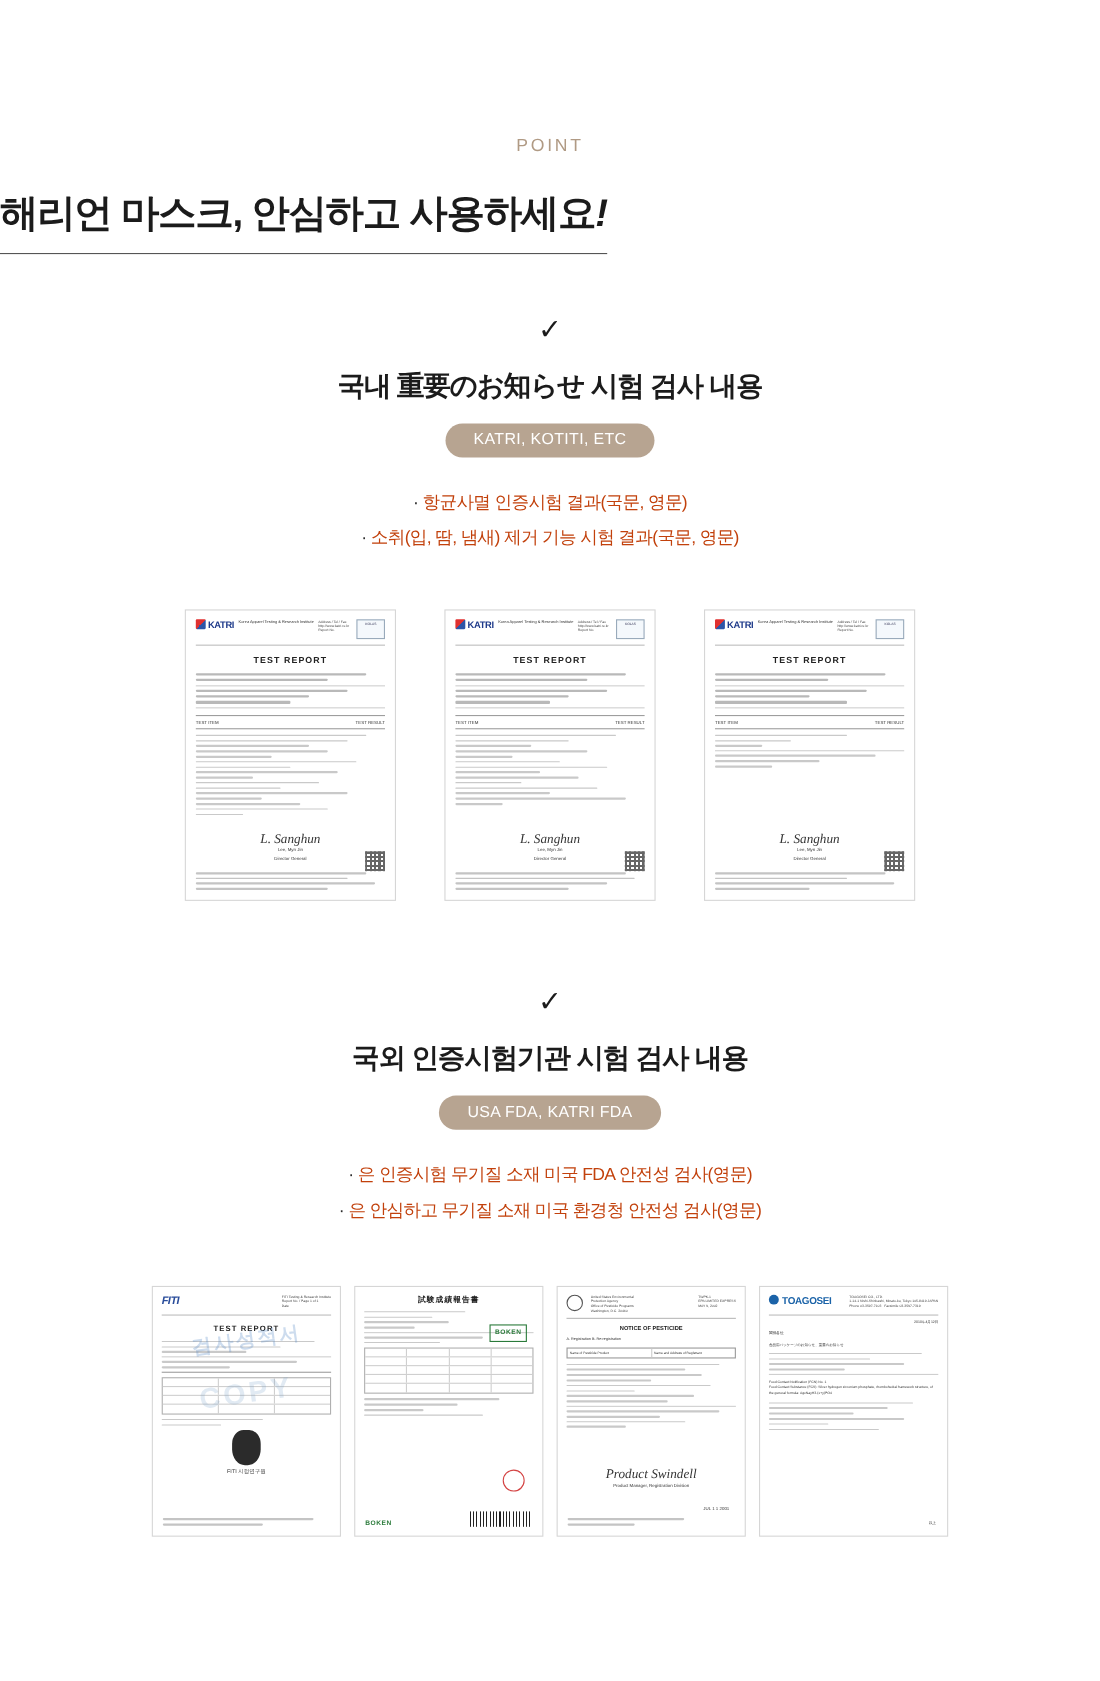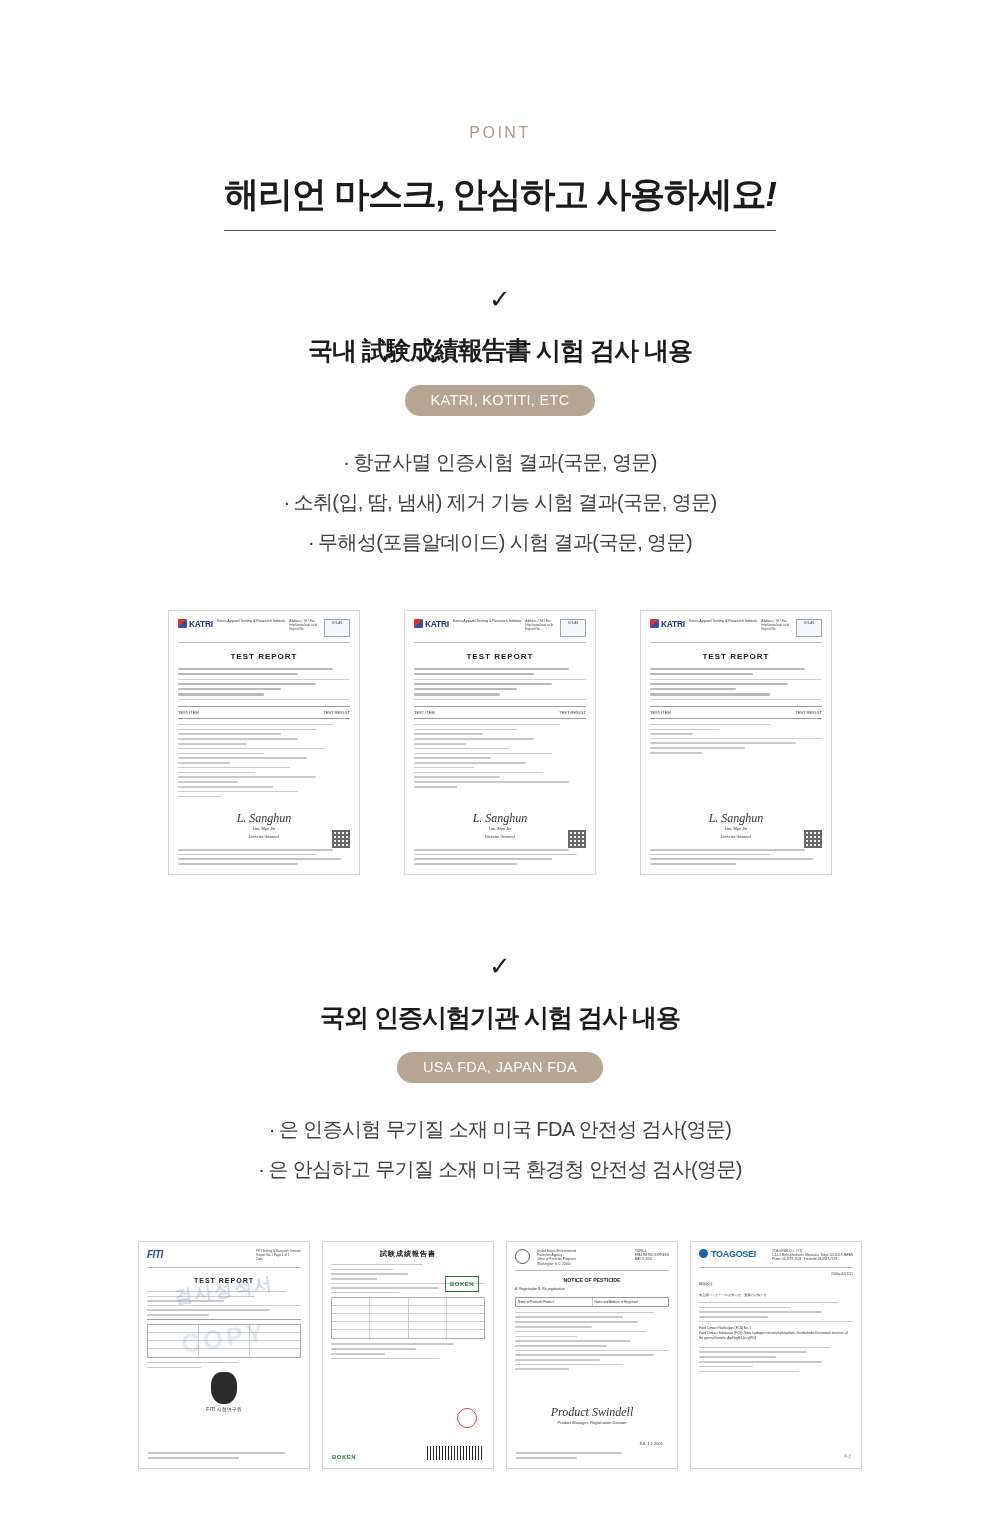--- a/index.html
+++ b/index.html
@@ -20,21 +20,20 @@
     text-align: center;
     font-size: 16px;
     letter-spacing: 2.5px;
     color: #b09a84;
     margin-top: 124px;
     font-weight: 400;
   }
 
   
   .headline-wrap {
-    text-align: center;
     margin-top: 30px;
   }
   .headline {
     display: inline-block;
     font-size: 35px;
     font-weight: 700;
     letter-spacing: -1.2px;
     color: #1b1b1b;
     padding-bottom: 14px;
     border-bottom: 1px solid #555;
@@ -72,22 +71,22 @@
     letter-spacing: 0.3px;
     padding: 7px 26px 8px;
     border-radius: 16px;
   }
 
   .bullet-list {
     margin-top: 26px;
     list-style: none;
   }
   .bullet-list li {
-    font-size: 20px;
-    color: #404040;
+    font-size: 16px;
+    color: #c2410c;
     line-height: 2.0;
     letter-spacing: -0.6px;
   }
   .bullet-list li::before {
     content: "·";
     margin-right: 4px;
     color: #2b2b2b;
   }
 
   
@@ -406,26 +405,25 @@
   <div class="point-label">POINT</div>
 
   <div class="headline-wrap">
     <div class="headline">
       <span>해리언 마스크, 안심하고 사용하세요</span><span class="excl">!</span>
     </div>
   </div>
 
   <div class="section sec-domestic">
     <span class="arrow">✓</span>
-    <div class="sec-title">국내 試験成績報告書 시험 검사 내용</div>
+    <div class="sec-title">국내 重要のお知らせ 시험 검사 내용</div>
     <div class="badge">KATRI, KOTITI, ETC</div>
     <ul class="bullet-list">
       <li>항균사멸 인증시험 결과(국문, 영문)</li>
       <li>소취(입, 땀, 냄새) 제거 기능 시험 결과(국문, 영문)</li>
-      <li>무해성(포름알데이드) 시험 결과(국문, 영문)</li>
     </ul>
   </div>
 
   <div class="cert-row cert-row-domestic">
 
     <div class="cert cert-domestic">
       <div class="doc-head">
         <span class="katri-logo">
           <span class="katri-mark"></span>
             <span>KATRI</span>
@@ -573,21 +571,21 @@
           <div class="txt-line" style="width:95%"></div>
           <div class="txt-line w50"></div>
       </div>
     </div>
 
   </div>
 
   <div class="section sec-foreign">
     <span class="arrow">✓</span>
     <div class="sec-title">국외 인증시험기관 시험 검사 내용</div>
-    <div class="badge">USA FDA, JAPAN FDA</div>
+    <div class="badge">USA FDA, KATRI FDA</div>
     <ul class="bullet-list">
       <li>은 인증시험 무기질 소재 미국 FDA 안전성 검사(영문)</li>
       <li>은 안심하고 무기질 소재 미국 환경청 안전성 검사(영문)</li>
     </ul>
   </div>
 
   <div class="cert-row cert-row-foreign">
 
     <div class="cert cert-foreign">
       <div class="doc-head">

